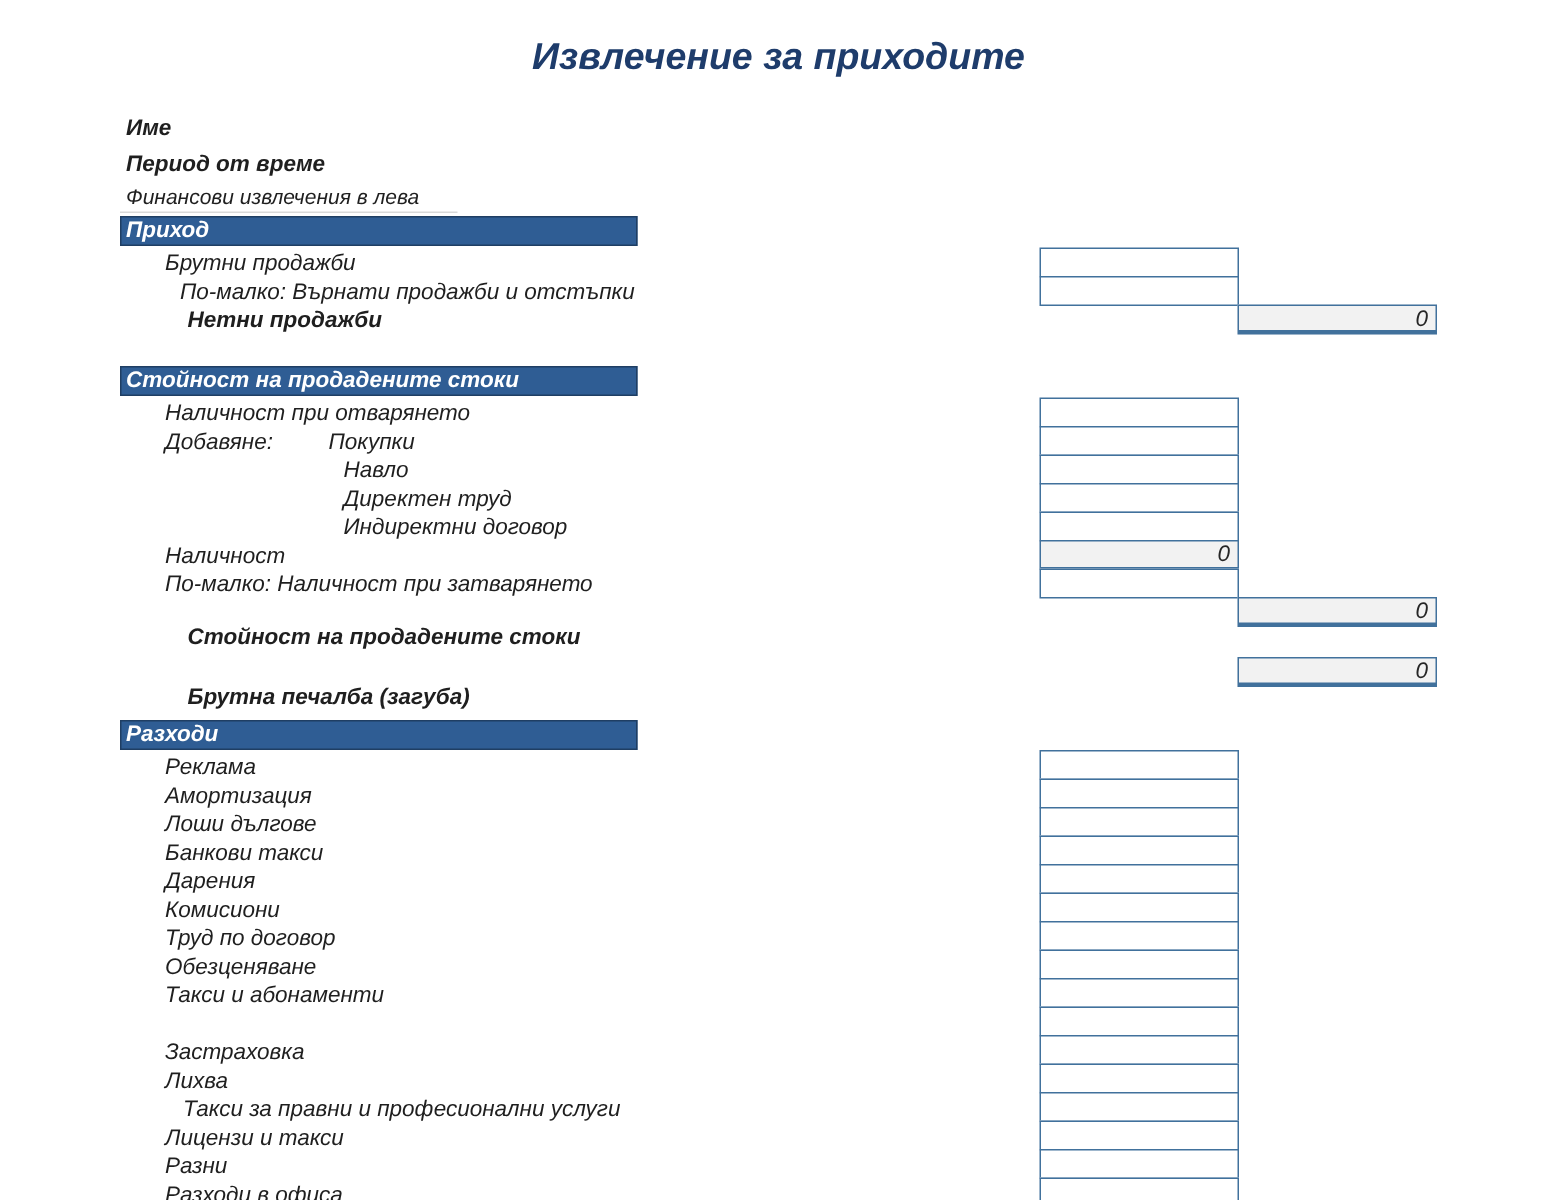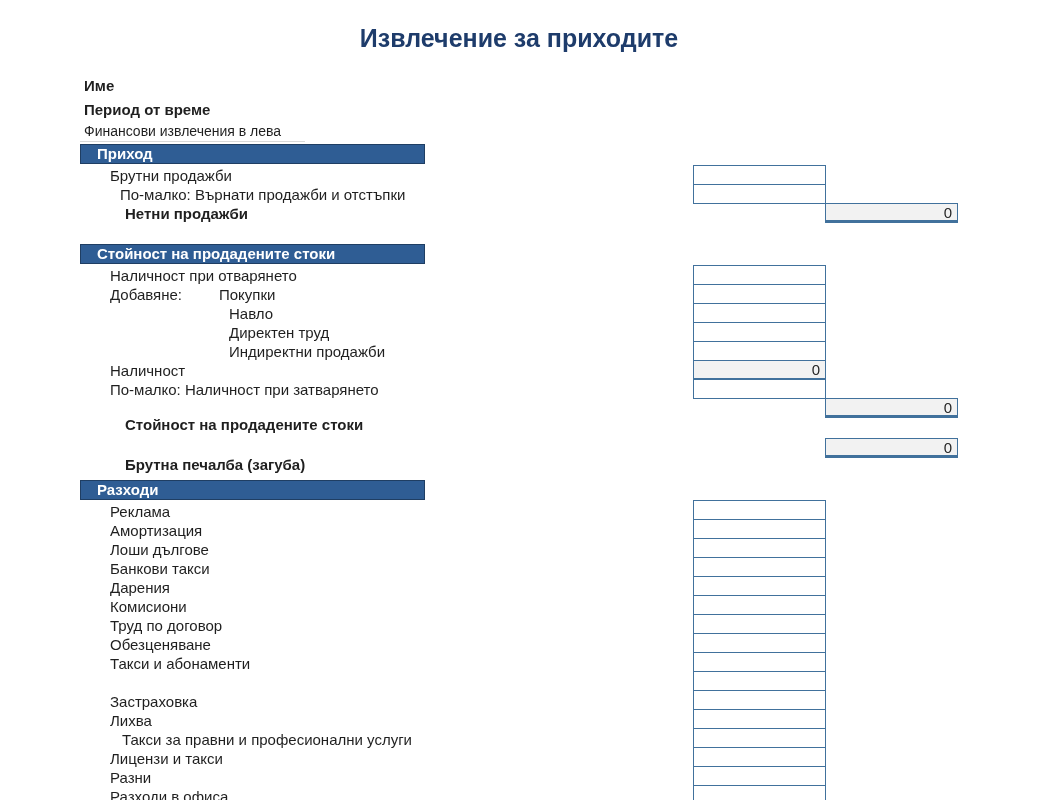--- a/index.html
+++ b/index.html
@@ -1,31 +1,31 @@
 <!DOCTYPE html>
 <html><head>
 <meta charset="utf-8">
 <style>
   html,body{margin:0;padding:0;background:#fff;}
   .page{
     position:relative;width:1038px;height:800px;overflow:hidden;background:#fff;
-    font-family:"Liberation Sans","DejaVu Sans",sans-serif;color:#1f1f1f;
+    font-family:"Liberation Sans","DejaVu Sans",sans-serif;color:#1f1f1f;font-style:italic;
   }
   .title{
     position:absolute;left:0;right:0;text-align:center;
     font-size:25px;font-weight:bold;color:#1E3C6B;white-space:nowrap;
   }
   .lbl{position:absolute;font-size:15px;line-height:19px;white-space:nowrap;color:#1f1f1f;}
   .lbl.b{font-weight:bold;margin-top:16px;}
   .lbl.sm{font-size:14px;}
   .underline{position:absolute;height:0;border-top:1px solid #d9d9d9;}
   .bar{
     position:absolute;left:80px;width:345px;height:20px;box-sizing:border-box;
     background:#2F5D94;border:1px solid #1F3E63;
-    color:#ffffff;font-weight:bold;font-size:15px;line-height:18px;padding-left:16px;
+    color:#ffffff;font-weight:bold;font-size:15px;line-height:18px;padding-left:3px;
     white-space:nowrap;
   }
   .cell{
     position:absolute;width:133px;height:20px;box-sizing:border-box;
     background:#ffffff;border:1px solid #41719C;
     display:flex;align-items:center;justify-content:flex-end;
     font-size:15px;color:#262626;padding:0 5px;
   }
   .cell.sub{background:#F2F2F2;border-bottom-width:2px;}
   .cell.total{background:#F2F2F2;border-bottom-width:3px;}
@@ -48,21 +48,21 @@
   <div class="cell" style="left:693px;top:165px"></div>
   <div class="cell" style="left:693px;top:184px"></div>
   <div class="cell total" style="left:825px;top:203px">0</div>
 
   <div class="bar" style="top:244px">Стойност на продадените стоки</div>
   <div class="lbl" style="left:110px;top:266px">Наличност при отварянето</div>
   <div class="lbl" style="left:110px;top:285px">Добавяне:</div>
   <div class="lbl" style="left:219px;top:285px">Покупки</div>
   <div class="lbl" style="left:229px;top:304px">Навло</div>
   <div class="lbl" style="left:229px;top:323px">Директен труд</div>
-  <div class="lbl" style="left:229px;top:342px">Индиректни продажби</div>
+  <div class="lbl" style="left:229px;top:342px">Индиректни договор</div>
   <div class="lbl" style="left:110px;top:361px">Наличност</div>
   <div class="lbl" style="left:110px;top:380px">По-малко: Наличност при затварянето</div>
   <div class="lbl b" style="left:125px;top:399px">Стойност на продадените стоки</div>
   <div class="cell" style="left:693px;top:265px"></div>
   <div class="cell" style="left:693px;top:284px"></div>
   <div class="cell" style="left:693px;top:303px"></div>
   <div class="cell" style="left:693px;top:322px"></div>
   <div class="cell" style="left:693px;top:341px"></div>
   <div class="cell sub" style="left:693px;top:360px">0</div>
   <div class="cell" style="left:693px;top:379px"></div>

